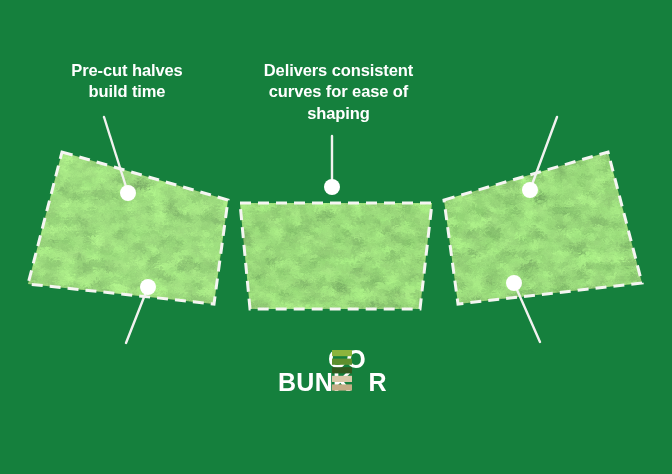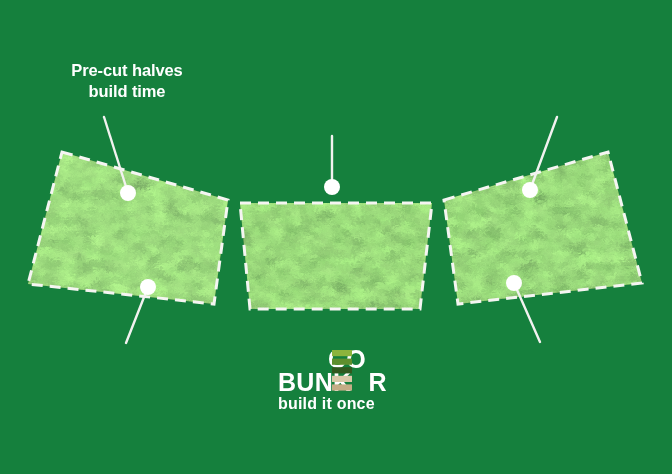--- a/index.html
+++ b/index.html
@@ -177,34 +177,36 @@
       <circle cx="332" cy="187" r="8"></circle>
       <circle cx="530" cy="190" r="8"></circle>
       <circle cx="148" cy="287" r="8"></circle>
       <circle cx="514" cy="283" r="8"></circle>
     </g>
   </svg>
 
   <div class="callout" id="callout-topleft">Pre-cut halves
 build time</div>
 
+  <div class="callout" id="callout-topmid">Delivers consistent
+curves for ease of
+shaping</div>
 
 
 
 
   <div id="logo">
     <div class="logo-row1">CO</div>
     <div class="logo-row2">
       <span>BUNK</span><span style="opacity:0;">E</span><span>R</span>
     </div>
 
     <svg class="logo-bars" viewBox="0 0 20 44">
       <rect x="0" y="1" width="20" height="6.2" fill="#8cb43c"></rect>
       <rect x="0" y="9.6" width="20" height="6.2" fill="#5e8f2e"></rect>
       <rect x="0" y="18.2" width="20" height="6.2" fill="#31591f"></rect>
       <rect x="0" y="26.8" width="20" height="6.2" fill="#d9c9a8"></rect>
       <rect x="0" y="35.4" width="20" height="6.2" fill="#c4ad86"></rect>
     </svg>
 
-    <div class="logo-tag">build it once</div>
   </div>
 
 </div>
 
 </body></html>

